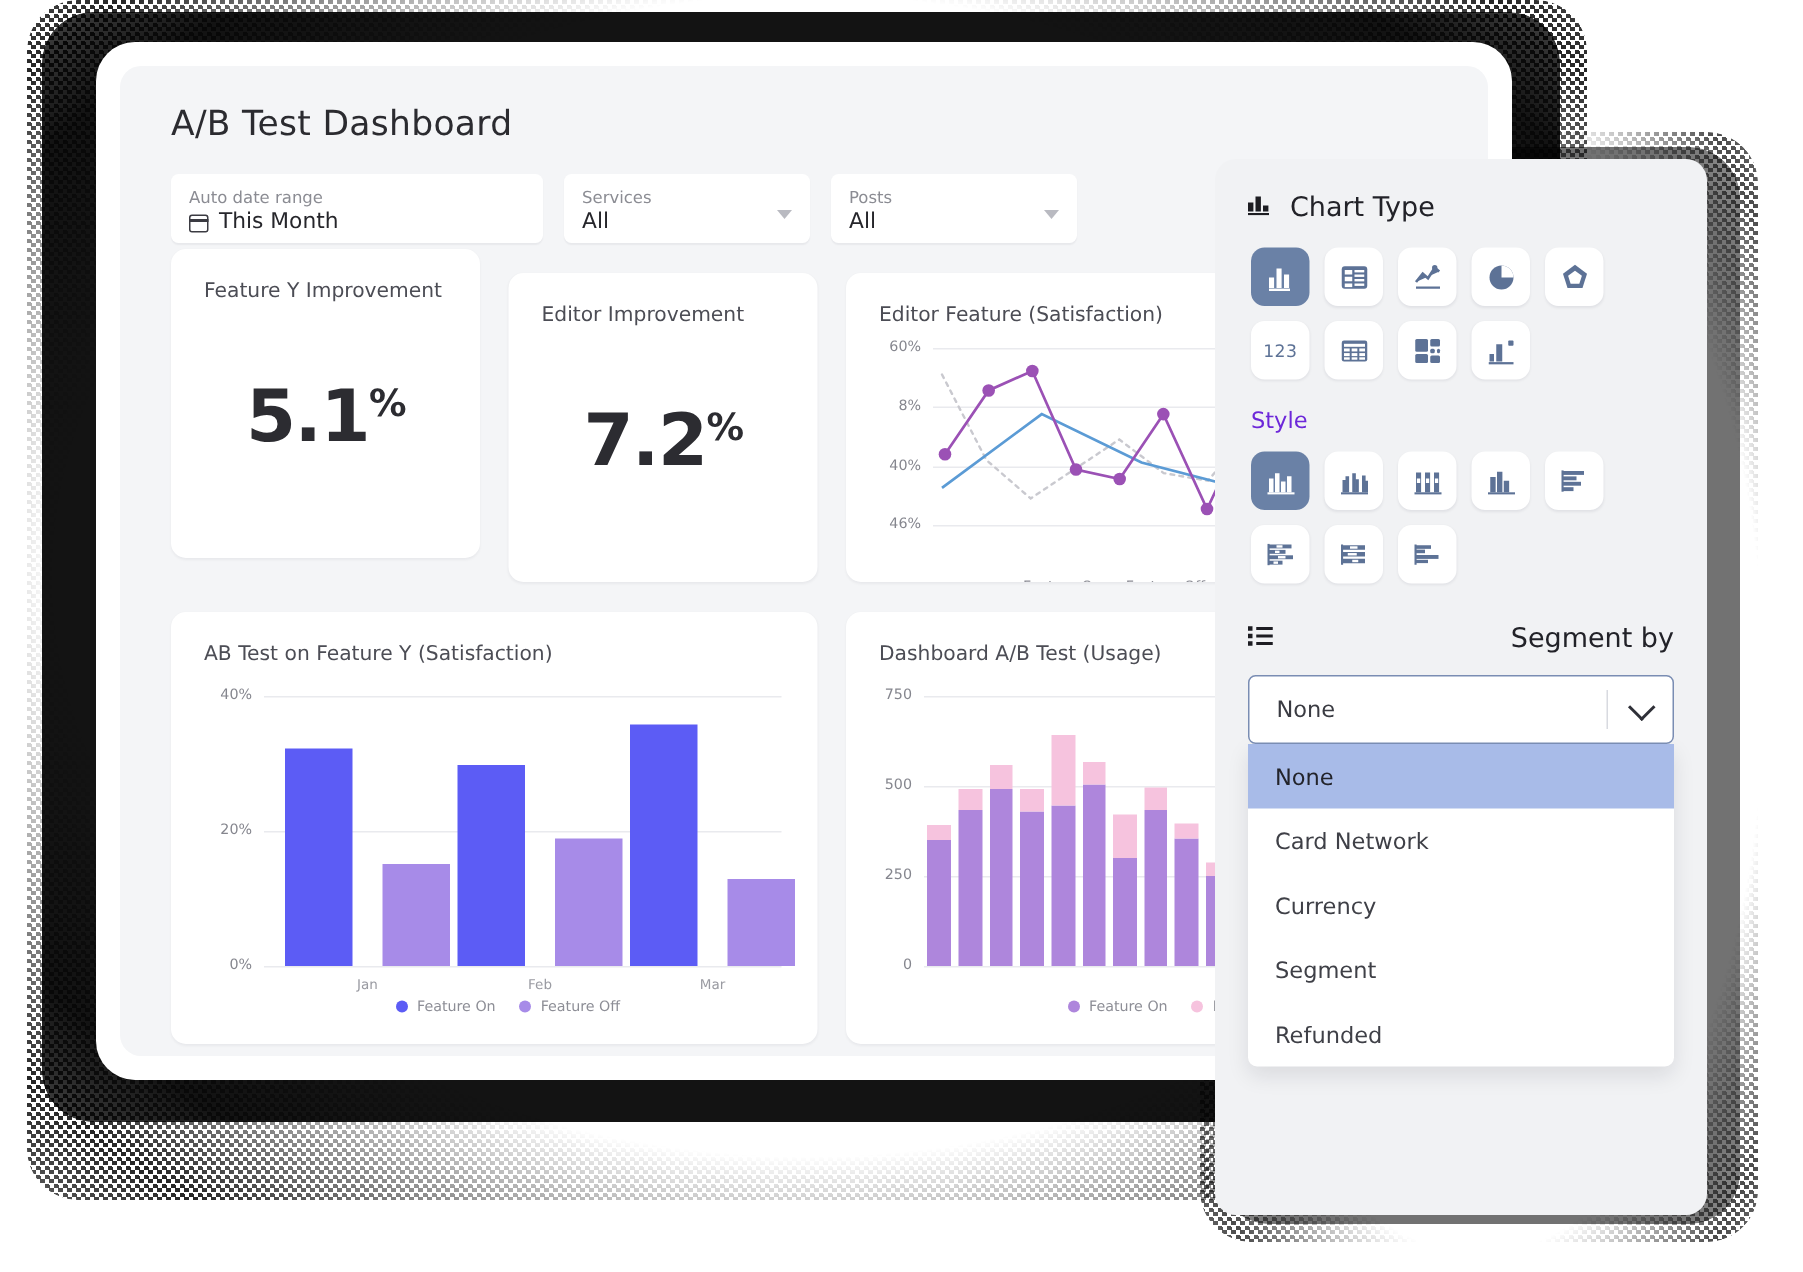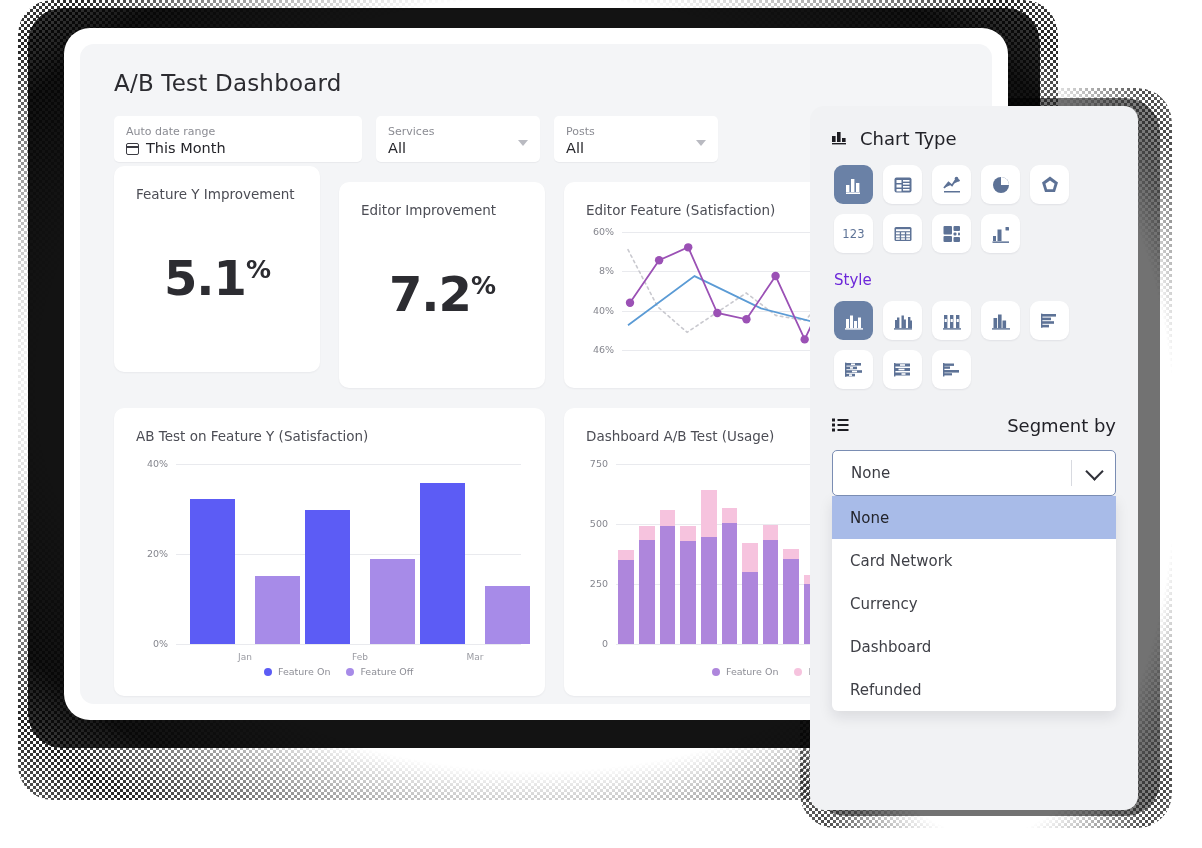--- a/index.html
+++ b/index.html
@@ -538,18 +538,18 @@
     <div id="segment-select">
       <span>None</span>
       <span class="divider"></span>
       <span class="chev"></span>
     </div>
 
     <div id="segment-menu">
         <div class="opt active">None</div>
         <div class="opt">Card Network</div>
         <div class="opt">Currency</div>
-        <div class="opt">Dashboard</div>
+        <div class="opt">Segment</div>
         <div class="opt">Refunded</div>
       </div>
   </div>
 
 </div>
 
 </body></html>

